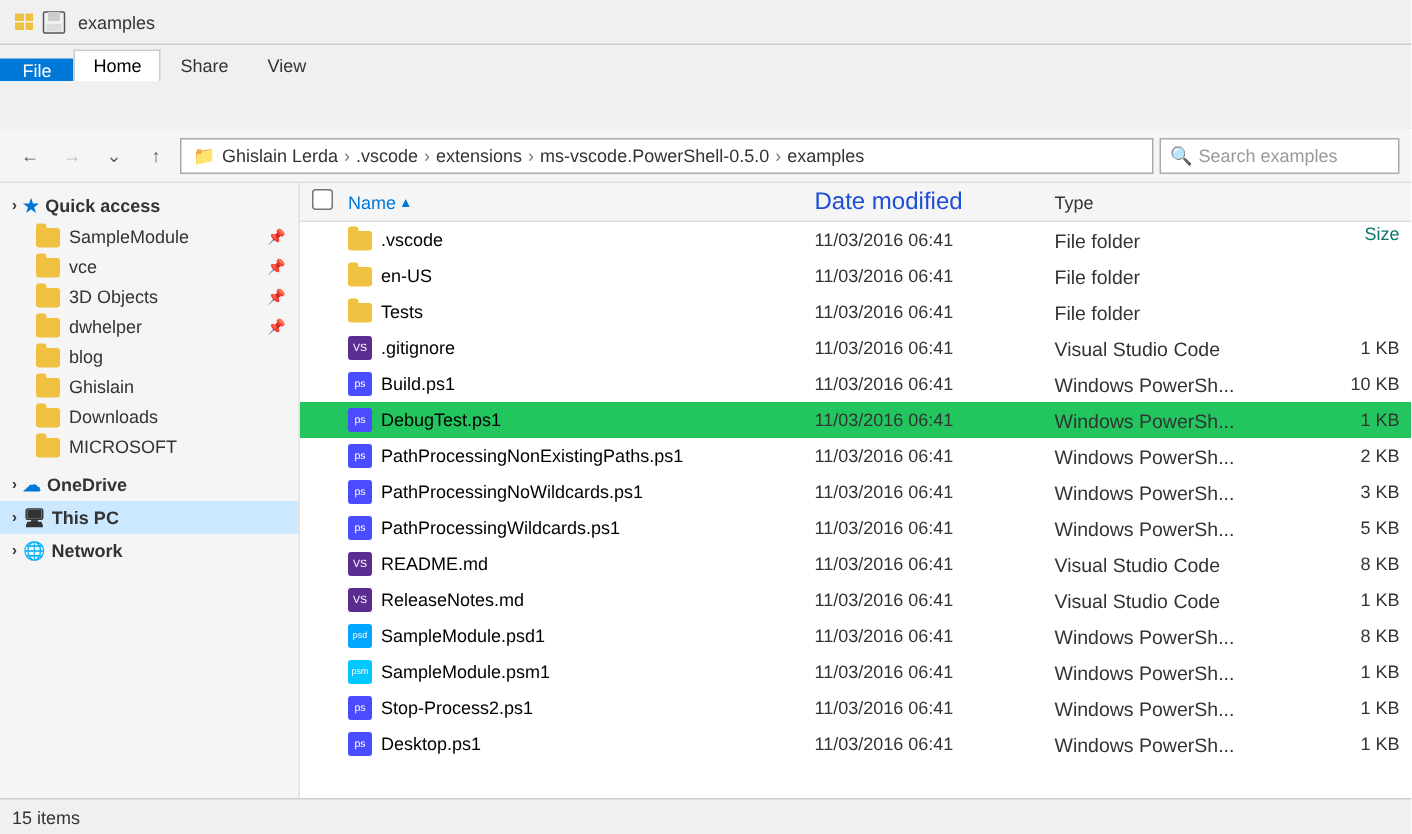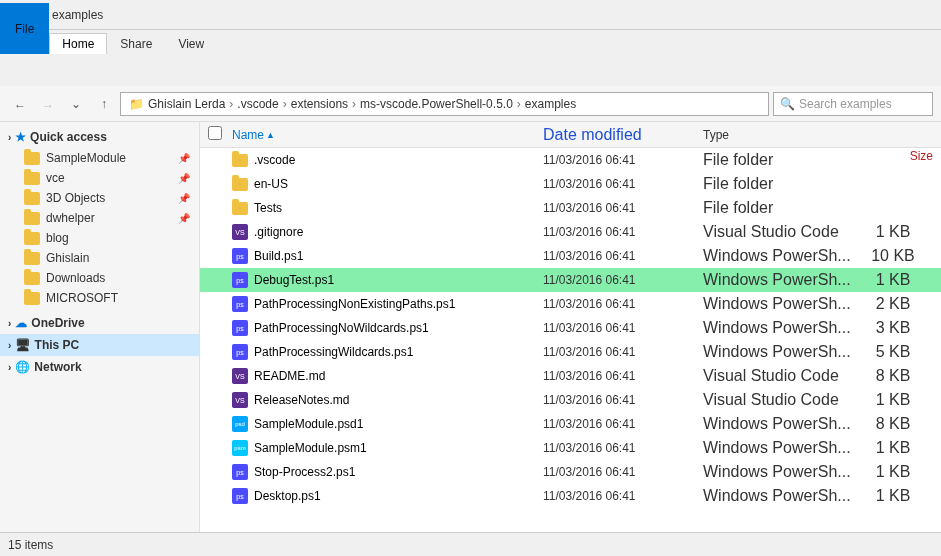--- a/index.html
+++ b/index.html
@@ -38,22 +38,22 @@
       background: transparent;
     }
     .ribbon-tab.active {
       background: #fff;
       border-color: #ccc;
       color: #000;
     }
     .ribbon-tab:not(.active) { color: #333; }
     .ribbon-tab.file-tab {
       background: #0078d7;
-      color: #0f172a;
-      padding: 18px 14px;
+      color: #ffffff;
+      padding: 0 14px;
     }
     .ribbon-content {
       height: 32px;
       background: #f0f0f0;
       display: flex;
       align-items: center;
       padding: 0 8px;
     }
 
     
@@ -148,35 +148,35 @@
       border-bottom: 1px solid #ddd;
       padding: 0 8px;
       position: sticky;
       top: 0;
       z-index: 1;
     }
     .col-checkbox { width: 24px; }
     .col-name { flex: 1; font-size: 12px; color: #0078d7; cursor: pointer; display: flex; align-items: center; gap: 2px; }
     .col-date { width: 160px; font-size: 16px; color: #1d4ed8; }
     .col-type { width: 150px; font-size: 12px; color: #333; }
-    .col-size { width: 80px; font-size: 12px; color: #b91c1c; text-align: right; margin-top: 42px; }
+    .col-size { width: 80px; font-size: 12px; color: #0f766e; text-align: right; margin-top: 42px; }
 
     .file-row {
       display: flex;
       align-items: center;
       height: 24px;
       padding: 0 8px;
       cursor: pointer;
     }
-    .file-row.highlighted { background: #86efac; }
+    .file-row.highlighted { background: #22c55e; }
     .file-checkbox { width: 24px; display: flex; align-items: center; }
     .file-name-cell { flex: 1; display: flex; align-items: center; gap: 6px; font-size: 12px; }
     .file-date { width: 160px; font-size: 12px; color: #333; }
-    .file-type { width: 150px; font-size: 16px; color: #333; }
-    .file-size { width: 80px; font-size: 16px; color: #333; text-align: center; }
+    .file-type { width: 150px; font-size: 13px; color: #333; }
+    .file-size { width: 80px; font-size: 12px; color: #333; text-align: right; }
 
     
     .status-bar {
       height: 24px;
       background: #f0f0f0;
       border-top: 1px solid #ccc;
       display: flex;
       align-items: center;
       padding: 0 8px;
       font-size: 12px;

